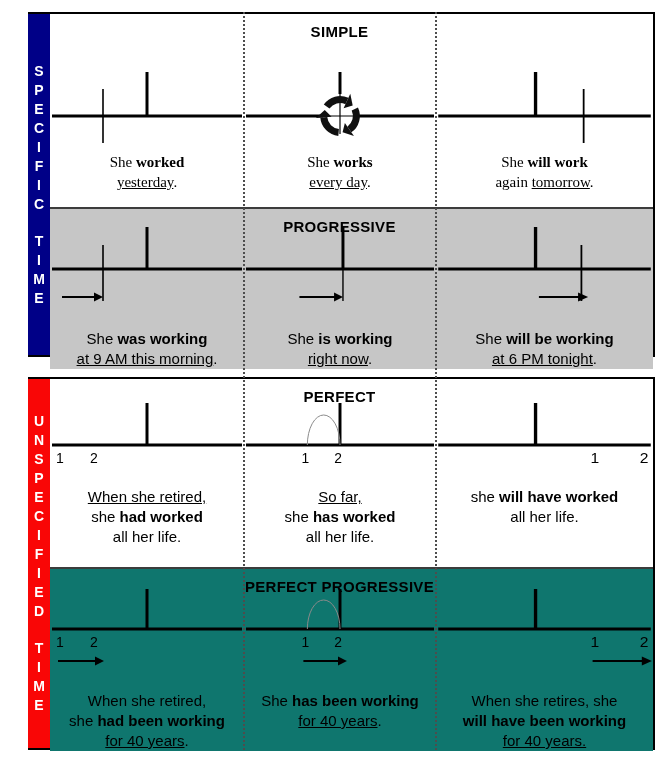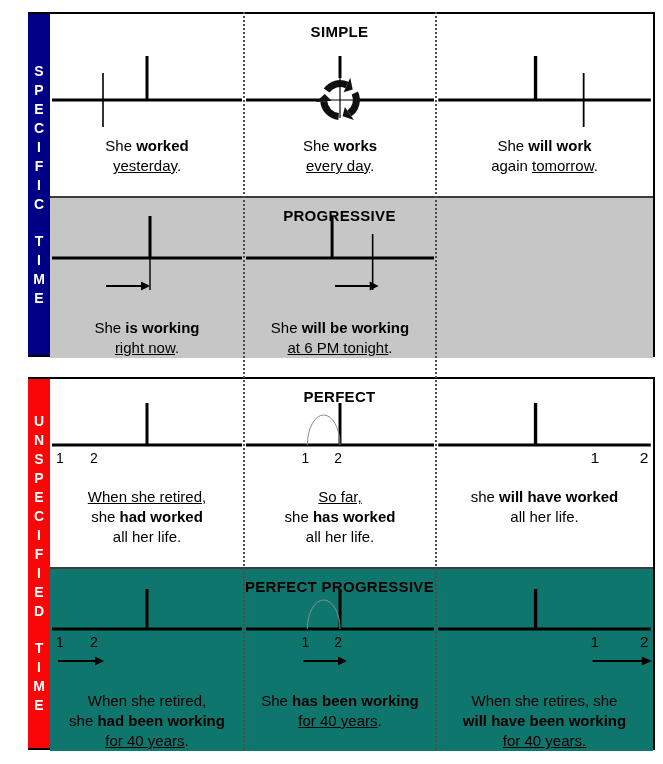--- a/index.html
+++ b/index.html
@@ -19,21 +19,21 @@
   .row{position:relative;display:flex;flex-direction:column;box-sizing:border-box;}
   .row + .row{border-top:2px solid #3c3c3c;}
   #band-specific .row.r0{height:173px;}
   #band-specific .row.r1{flex:1;justify-content:flex-end;}
   #band-unspecified .row.r0{height:175px;}
   #band-unspecified .row.r1{flex:1;}
   .row-title{position:absolute;top:9px;left:48%;transform:translateX(-50%);font-weight:bold;font-size:15px;letter-spacing:.3px;white-space:nowrap;z-index:2;}
   .cells{flex:1;display:grid;grid-template-columns:194fr 192fr 217fr;}
   .cell{display:flex;flex-direction:column;align-items:center;text-align:center;min-width:0;}
   .cell svg{display:block;width:100%;}
-  .pad-simple .cell{padding-top:22px;}
+  .pad-simple .cell{padding-top:38px;font-family:Liberation Serif, serif;}
   .pad-prog .cell{padding-top:14px;}
   .pad-perf .cell{padding-top:20px;}
   .pad-pp .cell{padding-top:16px;}
   .sentence{font-size:15px;line-height:20px;}
   .pad-simple .sentence,.pad-prog .sentence{margin-top:8px;}
   .pad-perf .sentence,.pad-pp .sentence{margin-top:4px;}
   .seg-b{font-weight:bold;}
   .seg-u{text-decoration:underline;}
   .vline{position:absolute;top:12px;height:738px;width:0;border-left:2px dotted #4d4d4d;}
   #vline-left{left:243px;}
@@ -109,20 +109,33 @@
             </div>
           </div>
         </div>
     </div>
     <div class="row r1 pad-prog" style="background: rgb(198, 198, 198);">
       <div class="row-title">PROGRESSIVE</div>
       <div class="cells">
           <div class="cell">
             <svg viewBox="0 0 194 98" height="98" preserveAspectRatio="none">
               <line x1="2" y1="46" x2="192" y2="46" stroke="#000" stroke-width="3"></line>
+              <line x1="97" y1="4" x2="97" y2="46" stroke="#000" stroke-width="3"></line>
+              <line x1="53" y1="22" x2="53" y2="78" stroke="#000" stroke-width="1.6"></line>
+              <line x1="12" y1="74" x2="45" y2="74" stroke="#000" stroke-width="1.8"></line>
+              <polygon points="53,74 44,69.5 44,78.5" fill="#000"></polygon>
+            </svg>
+            <div class="sentence">
+              <div><span class="">She </span><span class="seg-b ">was working</span></div>
+              <div><span class="seg-u">at 9 AM this morning</span><span class="">.</span></div>
+            </div>
+          </div>
+          <div class="cell">
+            <svg viewBox="0 0 194 98" height="98" preserveAspectRatio="none">
+              <line x1="2" y1="46" x2="192" y2="46" stroke="#000" stroke-width="3"></line>
               <line x1="100" y1="4" x2="100" y2="46" stroke="#000" stroke-width="3"></line>
               <line x1="100" y1="46" x2="100" y2="78" stroke="#000" stroke-width="1.4"></line>
               <line x1="56" y1="74" x2="92" y2="74" stroke="#000" stroke-width="1.8"></line>
               <polygon points="100,74 91,69.5 91,78.5" fill="#000"></polygon>
             </svg>
             <div class="sentence">
               <div><span class="">She </span><span class="seg-b ">is working</span></div>
               <div><span class="seg-u">right now</span><span class="">.</span></div>
             </div>
           </div>

